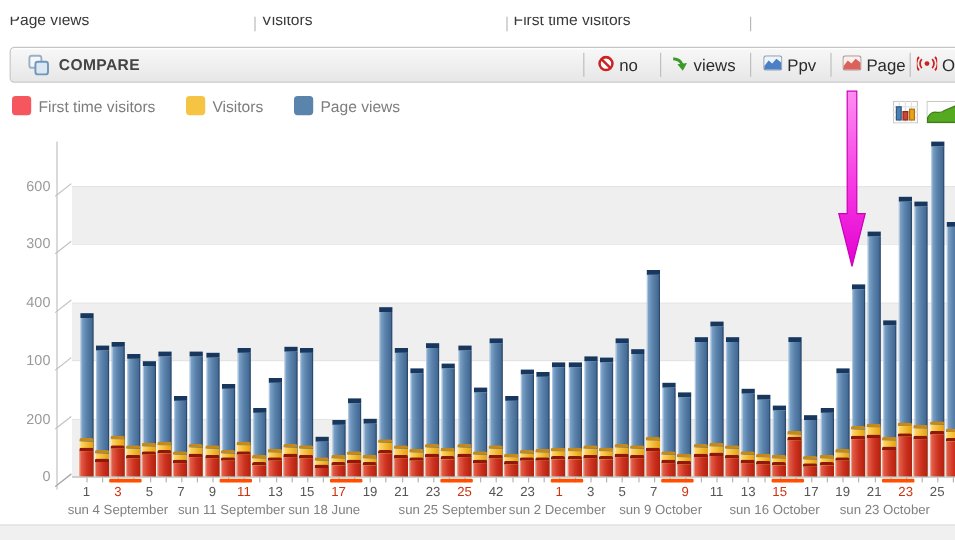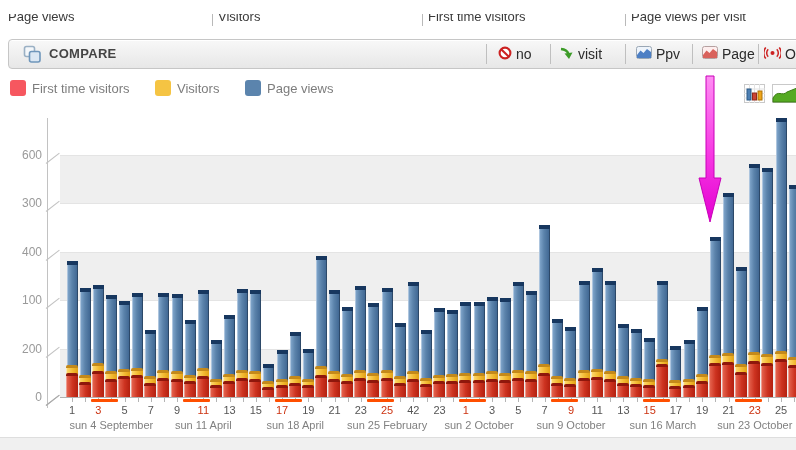--- a/index.html
+++ b/index.html
@@ -49,32 +49,31 @@
     border-top:3px solid #8f170c;
     box-shadow:inset 1px 0 0 rgba(255,255,255,.35);}
   .ylab{position:absolute;left:0;width:42px;text-align:right;font-size:12px;color:#9a9a9a;}
   .ydiag{position:absolute;width:17px;height:1px;background:#c2c2c2;transform:rotate(-38deg);transform-origin:left center;}
   .yaxis-line{position:absolute;left:47px;top:118px;width:1px;height:290px;background:#c2c2c2;}
   .xaxis-line{position:absolute;left:60px;top:397px;width:736px;height:1px;background:#b2b2b2;}
   .xtick{position:absolute;top:398px;width:1px;height:4px;background:#b5b5b5;}
   .xnum{position:absolute;top:404px;width:20px;text-align:center;font-size:11px;color:#555;}
   .xnum.red{color:#cc3311;}
   .wkend{position:absolute;top:399px;height:3px;background:#ff4f00;border-radius:1px;}
-  .weeklab{position:absolute;top:419px;width:110px;text-align:center;font-size:11px;color:#808080;white-space:nowrap;}
+  .weeklab{position:absolute;top:419px;width:110px;text-align:left;font-size:11px;color:#808080;white-space:nowrap;}
   .bottom-strip{position:absolute;left:0;right:0;top:437px;height:13px;background:#f0f0f0;border-top:1px solid #dedede;}
   .arrow-svg{position:absolute;left:694px;top:74px;pointer-events:none;z-index:10;}
 </style>
 </head>
 <body>
 
 <div class="tabs-clip">
     <span class="tab-label" style="left: 8px;">Page views</span>
     <span class="tab-label" style="left: 218px;">Visitors</span>
     <span class="tab-label" style="left: 428px;">First time visitors</span>
-    <span class="tab-label" style="left: 631px;">Page views per visit</span>
     <span class="tab-div" style="left: 212px;"></span>
     <span class="tab-div" style="left: 422px;"></span>
     <span class="tab-div" style="left: 625px;"></span>
   </div>
 
 <div class="compare-bar">
   <span class="compare-icon">
     <svg width="19" height="19" viewBox="0 0 19 19">
       <rect x="1.5" y="1.5" width="10" height="10" rx="2" fill="#f4f7fa" stroke="#9ab0c4" stroke-width="1.6"></rect>
       <rect x="6.5" y="6.5" width="10.5" height="10.5" rx="2" fill="#dbe7f3" stroke="#6f96bb" stroke-width="1.6"></rect>
@@ -87,21 +86,21 @@
             <circle cx="7" cy="7" r="5.4" fill="#fff" stroke="#cc2222" stroke-width="2.1"></circle>
             <line x1="3.4" y1="3.4" x2="10.6" y2="10.6" stroke="#cc2222" stroke-width="2.1"></line>
           </svg></span>
         <span>no</span>
       </div>
       <div class="cmp-btn" style="left: 550px;">
         <span><svg width="15" height="14" viewBox="0 0 15 14">
             <path d="M2,3 Q8,3.5 9.5,8" fill="none" stroke="#3c9b28" stroke-width="2.4"></path>
             <polygon points="5.5,7.5 13.5,6.5 10,13" fill="#3c9b28"></polygon>
           </svg></span>
-        <span>visit</span>
+        <span>views</span>
       </div>
       <div class="cmp-btn" style="left: 627px;">
         <span><svg width="16" height="13" viewBox="0 0 16 13">
             <rect x="0.5" y="0.5" width="15" height="12" rx="2" fill="#eef4fb" stroke="#9aa7b5"></rect>
             <path d="M1,9 L4.5,4.5 L7.5,7 L11,3 L15,6 L15,12 L1,12 Z" fill="#4d7fc4"></path>
           </svg></span>
         <span>Ppv</span>
       </div>
       <div class="cmp-btn" style="left: 693px;">
         <span><svg width="16" height="13" viewBox="0 0 16 13">
@@ -548,26 +547,26 @@
     <div class="xnum red" style="left: 560.94px;">9</div>
     <div class="xnum" style="left: 587.2px;">11</div>
     <div class="xnum" style="left: 613.46px;">13</div>
     <div class="xnum red" style="left: 639.72px;">15</div>
     <div class="xnum" style="left: 665.98px;">17</div>
     <div class="xnum" style="left: 692.24px;">19</div>
     <div class="xnum" style="left: 718.5px;">21</div>
     <div class="xnum red" style="left: 744.76px;">23</div>
     <div class="xnum" style="left: 771.02px;">25</div>
     <div class="weeklab" style="left: 56.39px;">sun 4 September</div>
-    <div class="weeklab" style="left: 148.3px;">sun 11 April</div>
-    <div class="weeklab" style="left: 240.21px;">sun 18 April</div>
-    <div class="weeklab" style="left: 332.12px;">sun 25 February</div>
-    <div class="weeklab" style="left: 424.03px;">sun 2 October</div>
+    <div class="weeklab" style="left: 148.3px;">sun 11 September</div>
+    <div class="weeklab" style="left: 240.21px;">sun 18 June</div>
+    <div class="weeklab" style="left: 332.12px;">sun 25 September</div>
+    <div class="weeklab" style="left: 424.03px;">sun 2 December</div>
     <div class="weeklab" style="left: 515.94px;">sun 9 October</div>
-    <div class="weeklab" style="left: 607.85px;">sun 16 March</div>
+    <div class="weeklab" style="left: 607.85px;">sun 16 October</div>
     <div class="weeklab" style="left: 699.76px;">sun 23 October</div>
     <div class="ydiag" style="left: 46px; top: 405px; background: rgb(168, 168, 168);"></div>
   </div>
 
 <svg class="arrow-svg" width="34" height="154">
   <defs>
     <linearGradient id="ag" x1="0" y1="0" x2="0" y2="1">
       <stop offset="0" stop-color="#ff8df3"></stop>
       <stop offset="0.55" stop-color="#f637e2"></stop>
       <stop offset="1" stop-color="#e300d1"></stop>

